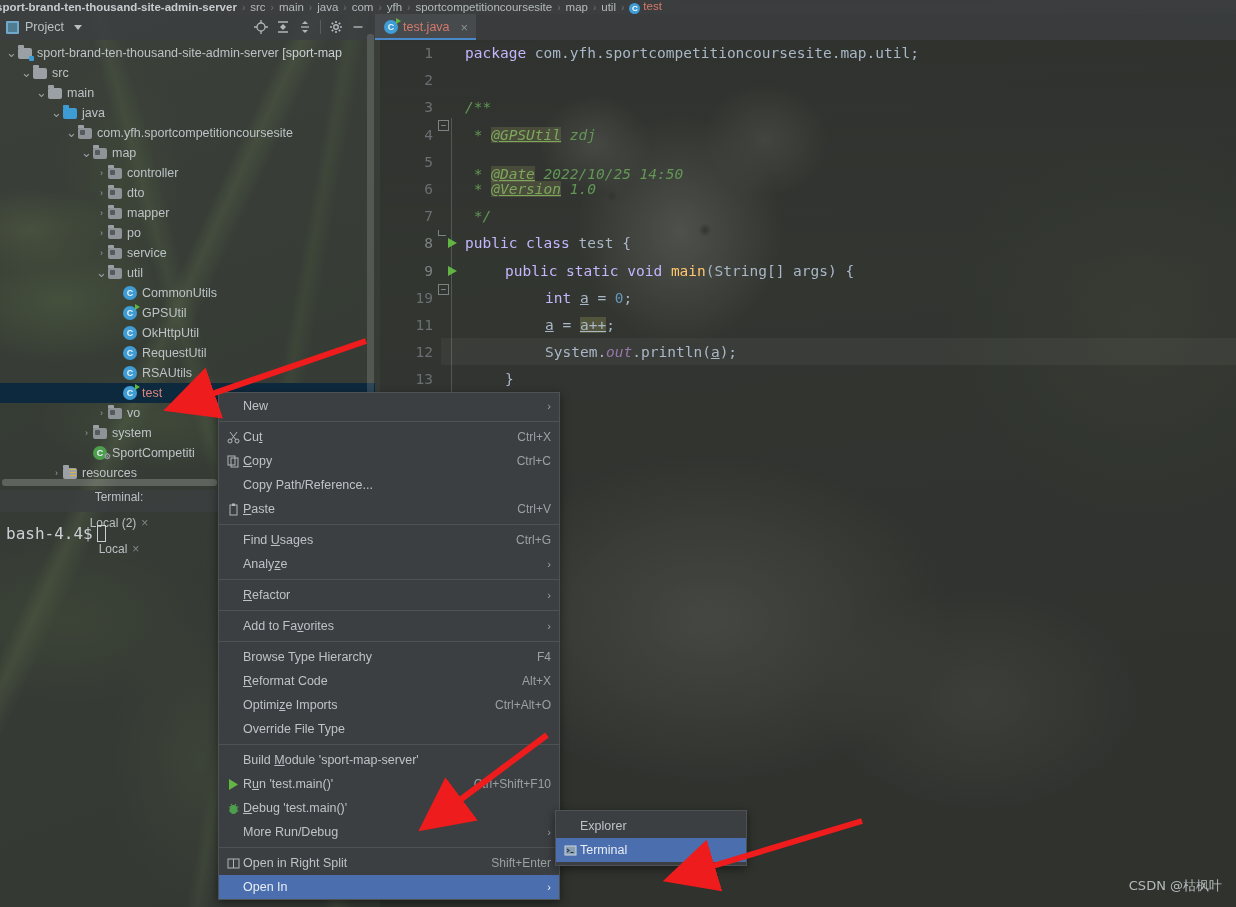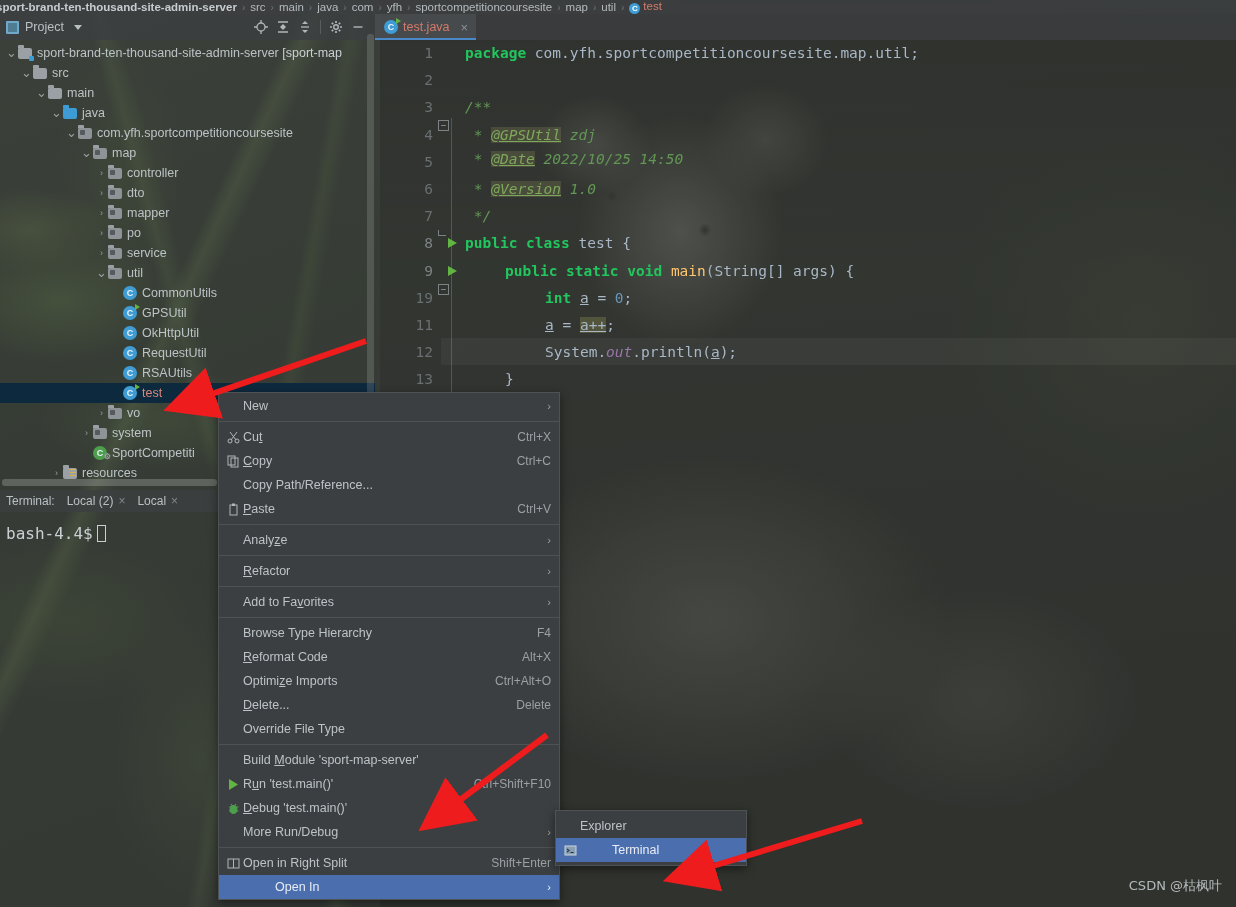--- a/index.html
+++ b/index.html
@@ -150,51 +150,51 @@
   .fold{
     position:absolute; left:63px; width:11px; height:11px; border:1px solid #7d8285; color:#9aa0a3;
     font-size:9px; line-height:9px; text-align:center; background:rgba(50,53,50,.35);
   }
   .codeline{
     position:absolute; left:90px; height:27.2px; line-height:27.2px; white-space:pre;
     color:#a9b7c6;
   }
   .caretline{ position:absolute; left:66px; right:0; height:27.2px; background:rgba(255,255,255,.045);}
   .vline{ position:absolute; left:76px; top:78px; width:1px; height:300px; background:rgba(150,155,150,.35);}
-  .kw{ color:#22c55e;font-weight:bold; } .num{ color:#6897bb; }
+  .kw{ color:#c4b5fd; } .num{ color:#6897bb; }
   .cmt{ color:#629755; font-style:italic;}
   .tagdoc{ color:#7da75b; font-style:italic; text-decoration:underline; background:rgba(160,160,100,.22);}
   .fn{ color:#ffc66d; } .fld{ color:#9876aa; font-style:italic;}
   .ident-u{ text-decoration:underline; }
   .hl{ background:rgba(160,160,90,.30); }
 
   
   .term{ position:absolute; left:0; top:490px; width:1236px; height:417px; }
   .term-tabs{
     height:22px; background:rgba(60,63,65,.82); display:flex; align-items:center;
-    font-size:12px; color:#b0b7ba; padding-left:6px; gap:12px; width:232px;
+    font-size:12px; color:#b0b7ba; padding-left:6px; gap:12px; width:232px;flex-direction:column;
   }
   .term-tabs .lbl{ color:#b9c0c3; }
   .tt{ display:flex; align-items:center; gap:5px; color:#b9c0c3;}
   .tt .x{ color:#80868a; font-size:12px;}
   .term-body{ position:absolute; left:0; top:22px; width:232px; height:395px; }
   .prompt{
     font-family:"DejaVu Sans Mono", monospace; font-size:16px; color:#c9d0d3;
     padding:12px 0 0 6px; display:flex; align-items:center; gap:4px;
   }
   .cursor{ display:inline-block;width:9px;height:17px;border:1px solid #c9d0d3; }
 
   
   .ctx{
     position:absolute; left:218px; top:392px; width:342px;
     background:#3c3f41; border:1px solid #4f5254; box-shadow:0 3px 9px rgba(0,0,0,.45);
     font-size:12.5px; color:#bcc3c6; padding:1px 0 0 0;
   }
   .mi{ height:24px; display:flex; align-items:center; padding:0 8px 0 4px; position:relative;}
-  .mi.hi{ background:#4b6eaf; color:#e8edf3;gap:32px;}
+  .mi.hi{ background:#4b6eaf; color:#e8edf3;}
   .mi .mic{ width:20px; flex:0 0 20px; display:flex;align-items:center;justify-content:center;}
   .mi .mtext{ flex:1 1 auto; }
   .mi .macc{ color:#9aa0a3; font-size:12px; margin-left:12px;}
   .mi .marrow{ color:#9aa0a3; font-size:11px; margin-left:8px;}
   .mi.hi .marrow{ color:#eef2f7; }
   .u{ text-decoration:underline; }
   .msep{ height:1px; background:#4f5254; margin:3px 0; }
 
   .submenu{
     position:absolute; left:555px; top:810px; width:192px;
@@ -477,21 +477,21 @@
         </div>
 
       <div class="fold" style="top:80px">−</div>
       <div class="fold" style="top:190px;border-top:none;border-right:none;height:6px;width:8px;left:63px"></div>
       <div class="fold" style="top:244px">−</div>
       <div class="fold" style="top:380px;border-top:none;border-right:none;height:6px;width:8px;left:63px"></div>
 
       <div class="codeline" style="top:0px"><span class="kw">package</span><span> com.yfh.sportcompetitioncoursesite.map.util;</span></div>
       <div class="codeline" style="top:54.4px"><span class="cmt">/**</span></div>
       <div class="codeline" style="top:81.6px"><span class="cmt"> * </span><span class="tagdoc">@GPSUtil</span><span class="cmt"> zdj</span></div>
-      <div class="codeline" style="top:106px"><span class="cmt"> * </span><span class="tagdoc">@Date</span><span class="cmt"> 2022/10/25 14:50</span></div>
+      <div class="codeline" style="top:121px"><span class="cmt"> * </span><span class="tagdoc">@Date</span><span class="cmt"> 2022/10/25 14:50</span></div>
       <div class="codeline" style="top:136px"><span class="cmt"> * </span><span class="tagdoc">@Version</span><span class="cmt"> 1.0</span></div>
       <div class="codeline" style="top:163.2px"><span class="cmt"> */</span></div>
       <div class="codeline" style="top:190.4px"><span class="kw">public class </span><span>test</span><span> {</span></div>
       <div class="codeline" style="top:217.6px;left:130px"><span class="kw">public static void </span><span class="fn">main</span><span>(String[] args) {</span></div>
       <div class="codeline" style="top:244.8px;left:170px"><span class="kw">int </span><span class="ident-u">a</span><span> = </span><span class="num">0</span><span>;</span></div>
       <div class="codeline" style="top:272px;left:170px"><span class="ident-u">a</span><span> = </span><span class="hl ident-u">a++</span><span>;</span></div>
       <div class="codeline" style="top:299.2px;left:170px"><span>System.</span><span class="fld">out</span><span>.println(</span><span class="ident-u">a</span><span>);</span></div>
       <div class="codeline" style="top:326.4px;left:130px"><span>}</span></div>
     </div>
   </div>
@@ -554,20 +554,25 @@
             <rect x="3" y="2" width="7" height="10" fill="none" stroke="#b0b6b9"></rect>
             <rect x="5" y="0.5" width="3" height="2.5" fill="#b0b6b9"></rect>
           </svg>
         </span>
         <span class="mtext"><span class="u">P</span>aste</span>
         <span class="macc">Ctrl+V</span>
       </div>
       <div class="msep"></div>
       <div class="mi">
         <span class="mic"></span>
+        <span class="mtext">Find <span class="u">U</span>sages</span>
+        <span class="macc">Ctrl+G</span>
+      </div>
+      <div class="mi">
+        <span class="mic"></span>
         <span class="mtext">Analy<span class="u">z</span>e</span>
         <span class="marrow">›</span>
       </div>
       <div class="msep"></div>
       <div class="mi">
         <span class="mic"></span>
         <span class="mtext"><span class="u">R</span>efactor</span>
         <span class="marrow">›</span>
       </div>
       <div class="msep"></div>
@@ -584,25 +589,20 @@
       </div>
       <div class="mi">
         <span class="mic"></span>
         <span class="mtext"><span class="u">R</span>eformat Code</span>
         <span class="macc">Alt+X</span>
       </div>
       <div class="mi">
         <span class="mic"></span>
         <span class="mtext">Optimi<span class="u">z</span>e Imports</span>
         <span class="macc">Ctrl+Alt+O</span>
-      </div>
-      <div class="mi">
-        <span class="mic"></span>
-        <span class="mtext"><span class="u">D</span>elete...</span>
-        <span class="macc">Delete</span>
       </div>
       <div class="mi">
         <span class="mic"></span>
         <span class="mtext">Override File Type</span>
       </div>
       <div class="msep"></div>
       <div class="mi">
         <span class="mic"></span>
         <span class="mtext">Build <span class="u">M</span>odule 'sport-map-server'</span>
       </div>

